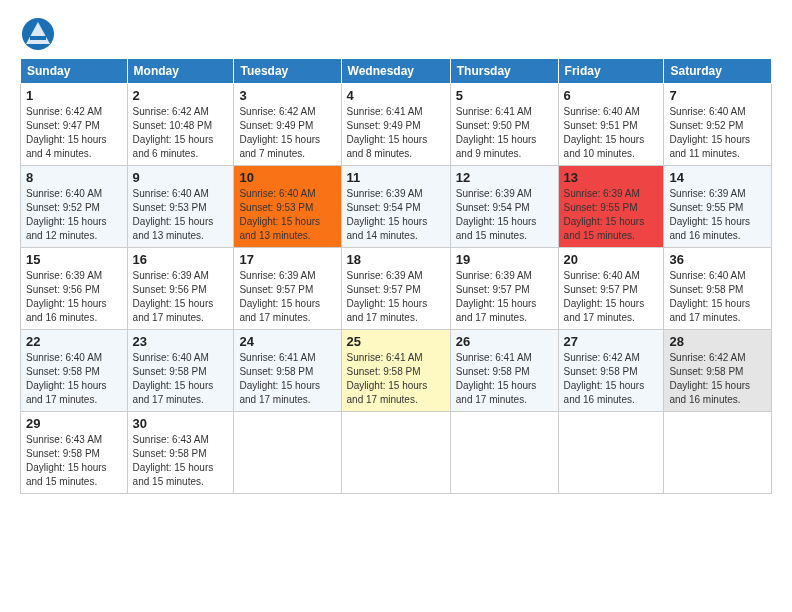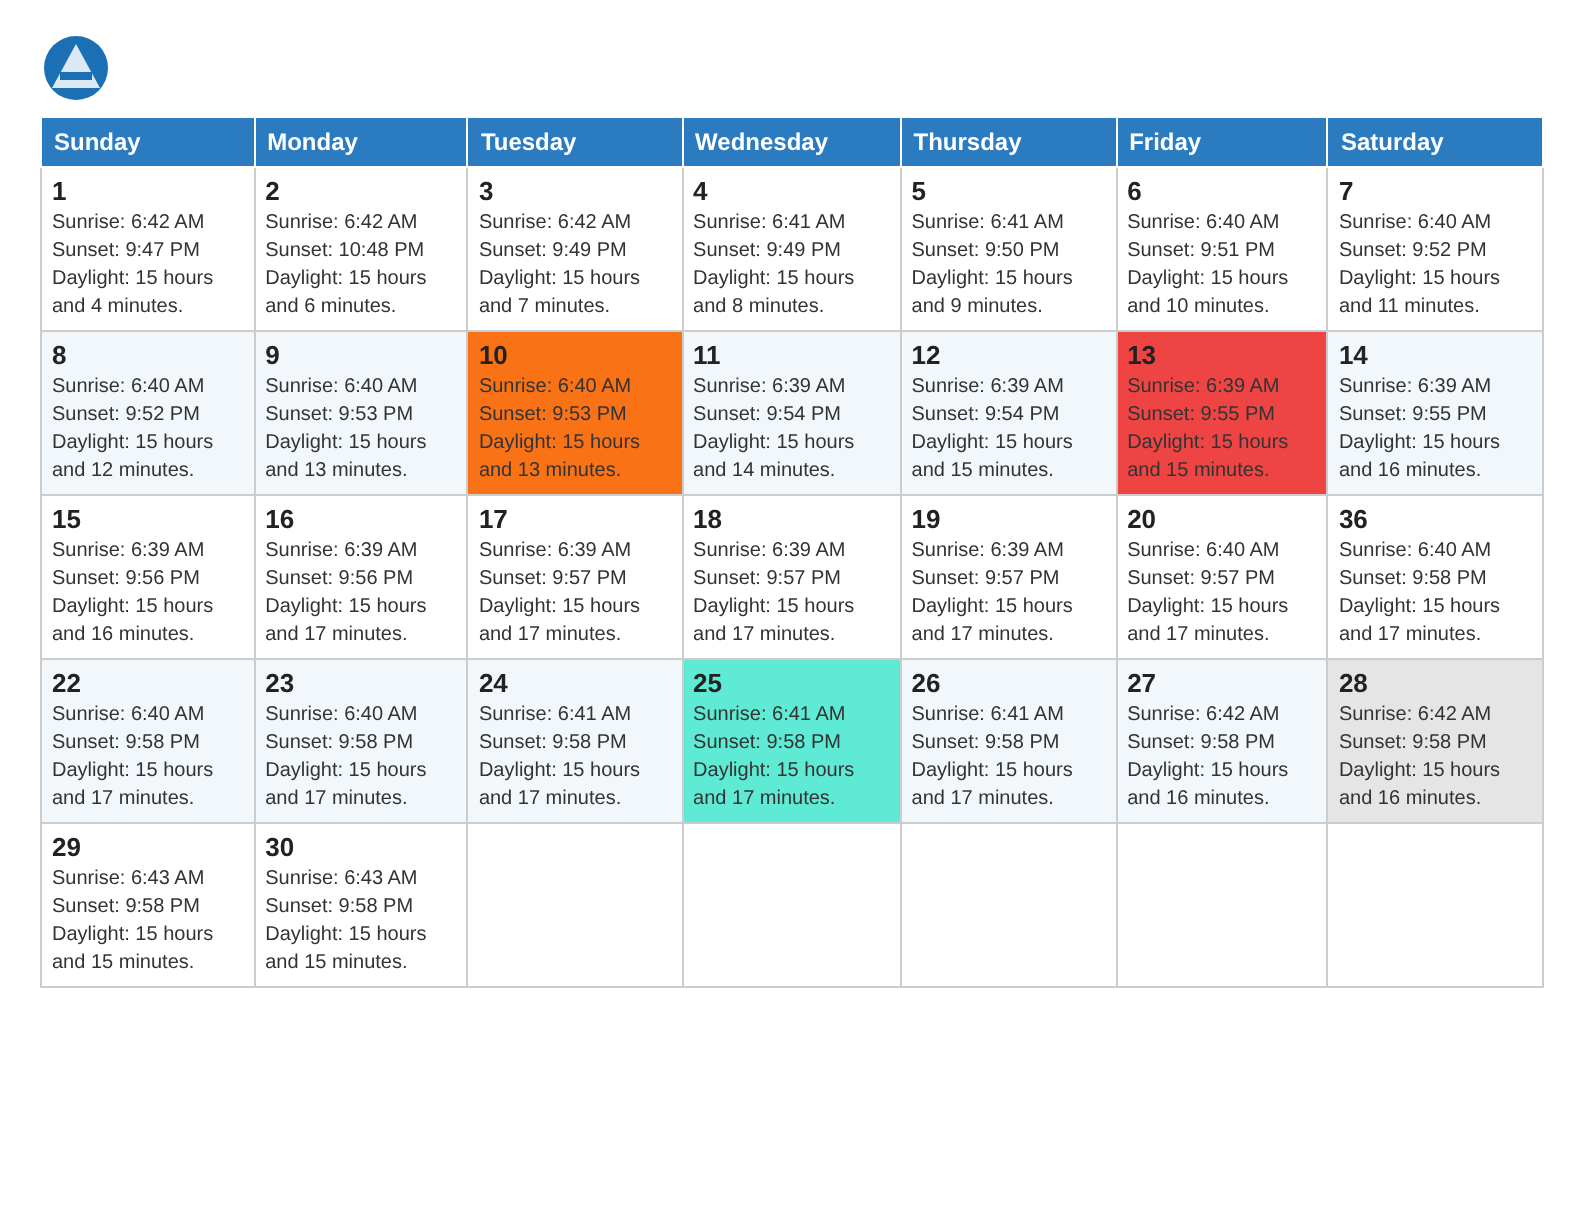--- a/index.html
+++ b/index.html
@@ -312,21 +312,21 @@
         </div>
       </td>
           <td style="background: rgb(242, 247, 252);">
         <span class="day-num">24</span>
         <div class="day-info">
           <span>Sunrise: 6:41 AM</span><br>
           <span>Sunset: 9:58 PM</span><br>
           <span>Daylight: 15 hours and 17 minutes.</span>
         </div>
       </td>
-          <td style="background: #5eead4;">
+          <td style="background: #fef9c3;">
         <span class="day-num">25</span>
         <div class="day-info">
           <span>Sunrise: 6:41 AM</span><br>
           <span>Sunset: 9:58 PM</span><br>
           <span>Daylight: 15 hours and 17 minutes.</span>
         </div>
       </td>
           <td style="background: rgb(242, 247, 252);">
         <span class="day-num">26</span>
         <div class="day-info">

